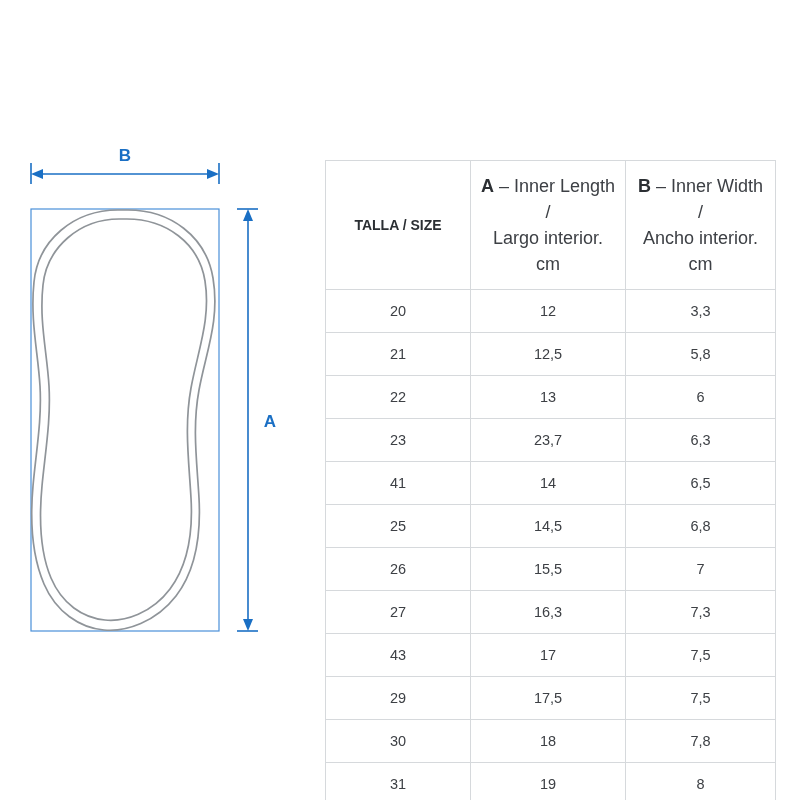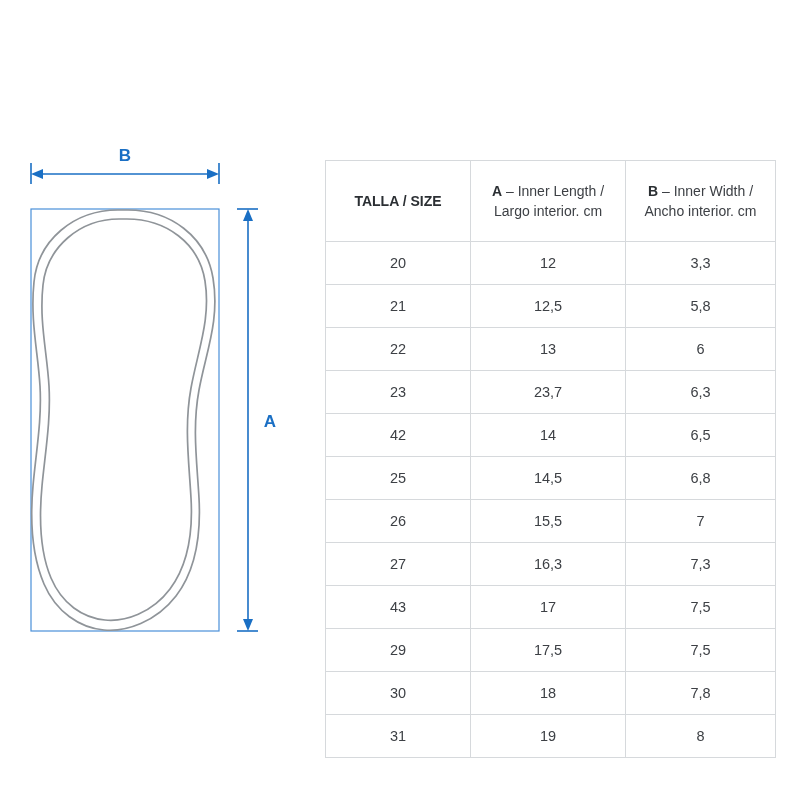--- a/index.html
+++ b/index.html
@@ -54,21 +54,21 @@
   }
   table.size-table th,
   table.size-table td {
     border: 1px solid #d6d9dc;
     text-align: center;
     font-family: "Liberation Sans", sans-serif;
     color: #3d4045;
   }
   table.size-table thead th {
     padding: 12px 8px;
-    font-size: 14px;
+    font-size: 18px;
     font-weight: normal;
     line-height: 1.45;
     vertical-align: middle;
     height: 56px;
   }
   table.size-table thead th .strong {
     font-weight: bold;
     color: #2b2f33;
   }
   table.size-table thead th.col-size {
@@ -174,21 +174,21 @@
           <td>22</td>
           <td>13</td>
           <td>6</td>
         </tr>
         <tr>
           <td>23</td>
           <td>23,7</td>
           <td>6,3</td>
         </tr>
         <tr>
-          <td>42</td>
+          <td>41</td>
           <td>14</td>
           <td>6,5</td>
         </tr>
         <tr>
           <td>25</td>
           <td>14,5</td>
           <td>6,8</td>
         </tr>
         <tr>
           <td>26</td>

